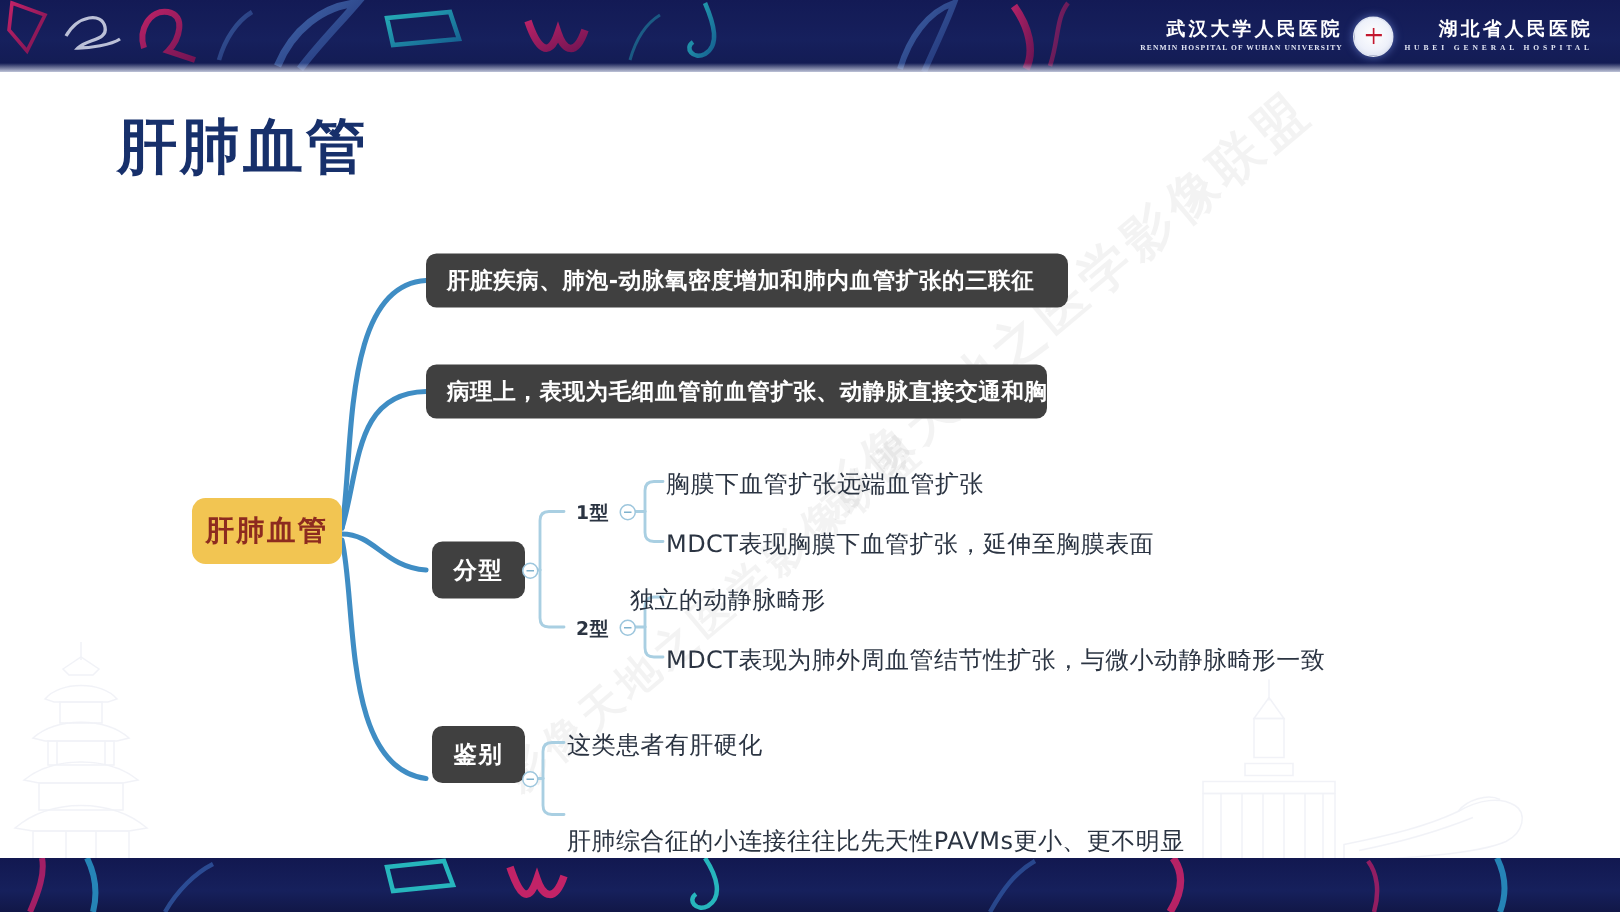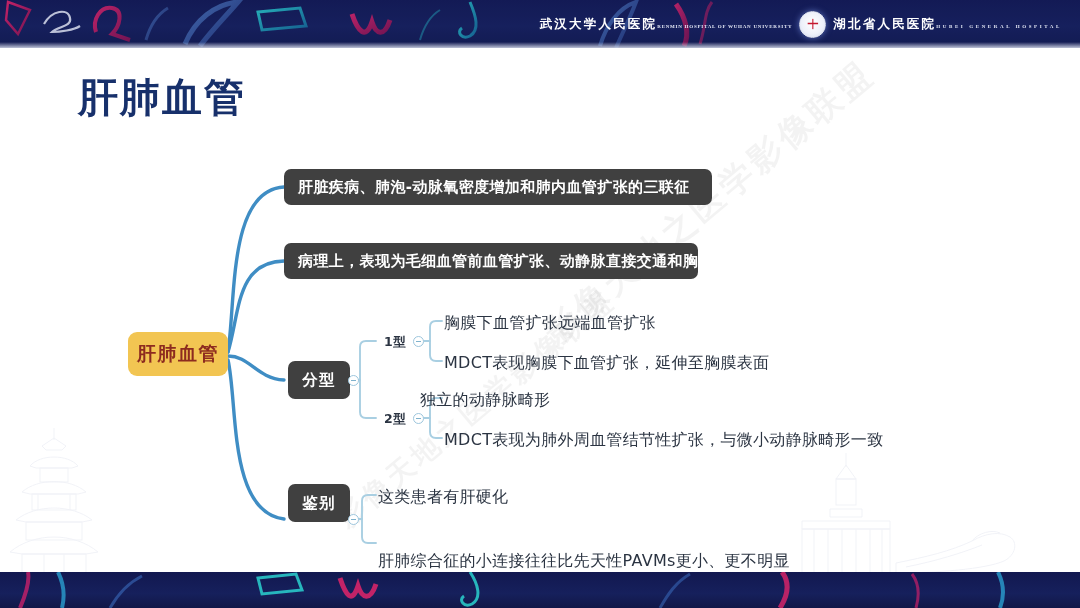--- a/index.html
+++ b/index.html
@@ -43,21 +43,21 @@
   
   .logo-block {
     position: absolute;
     right: 18px;
     top: 7px;
     display: flex;
     align-items: center;
     gap: 7px;
     height: 34px;
   }
-  .logo-text-group { display:flex; flex-direction:row; align-items:center; line-height:1; }
+  .logo-text-group { display:flex; flex-direction:column; align-items:flex-end; line-height:1; }
   .logo-cn {
     color: #ffffff;
     font-size: 12.5px;
     letter-spacing: 2.2px;
     font-weight: 700;
     font-family: "DejaVu Serif","Liberation Serif", serif;
     white-space: nowrap;
   }
   .logo-en {
     color: #e3e7f5;

